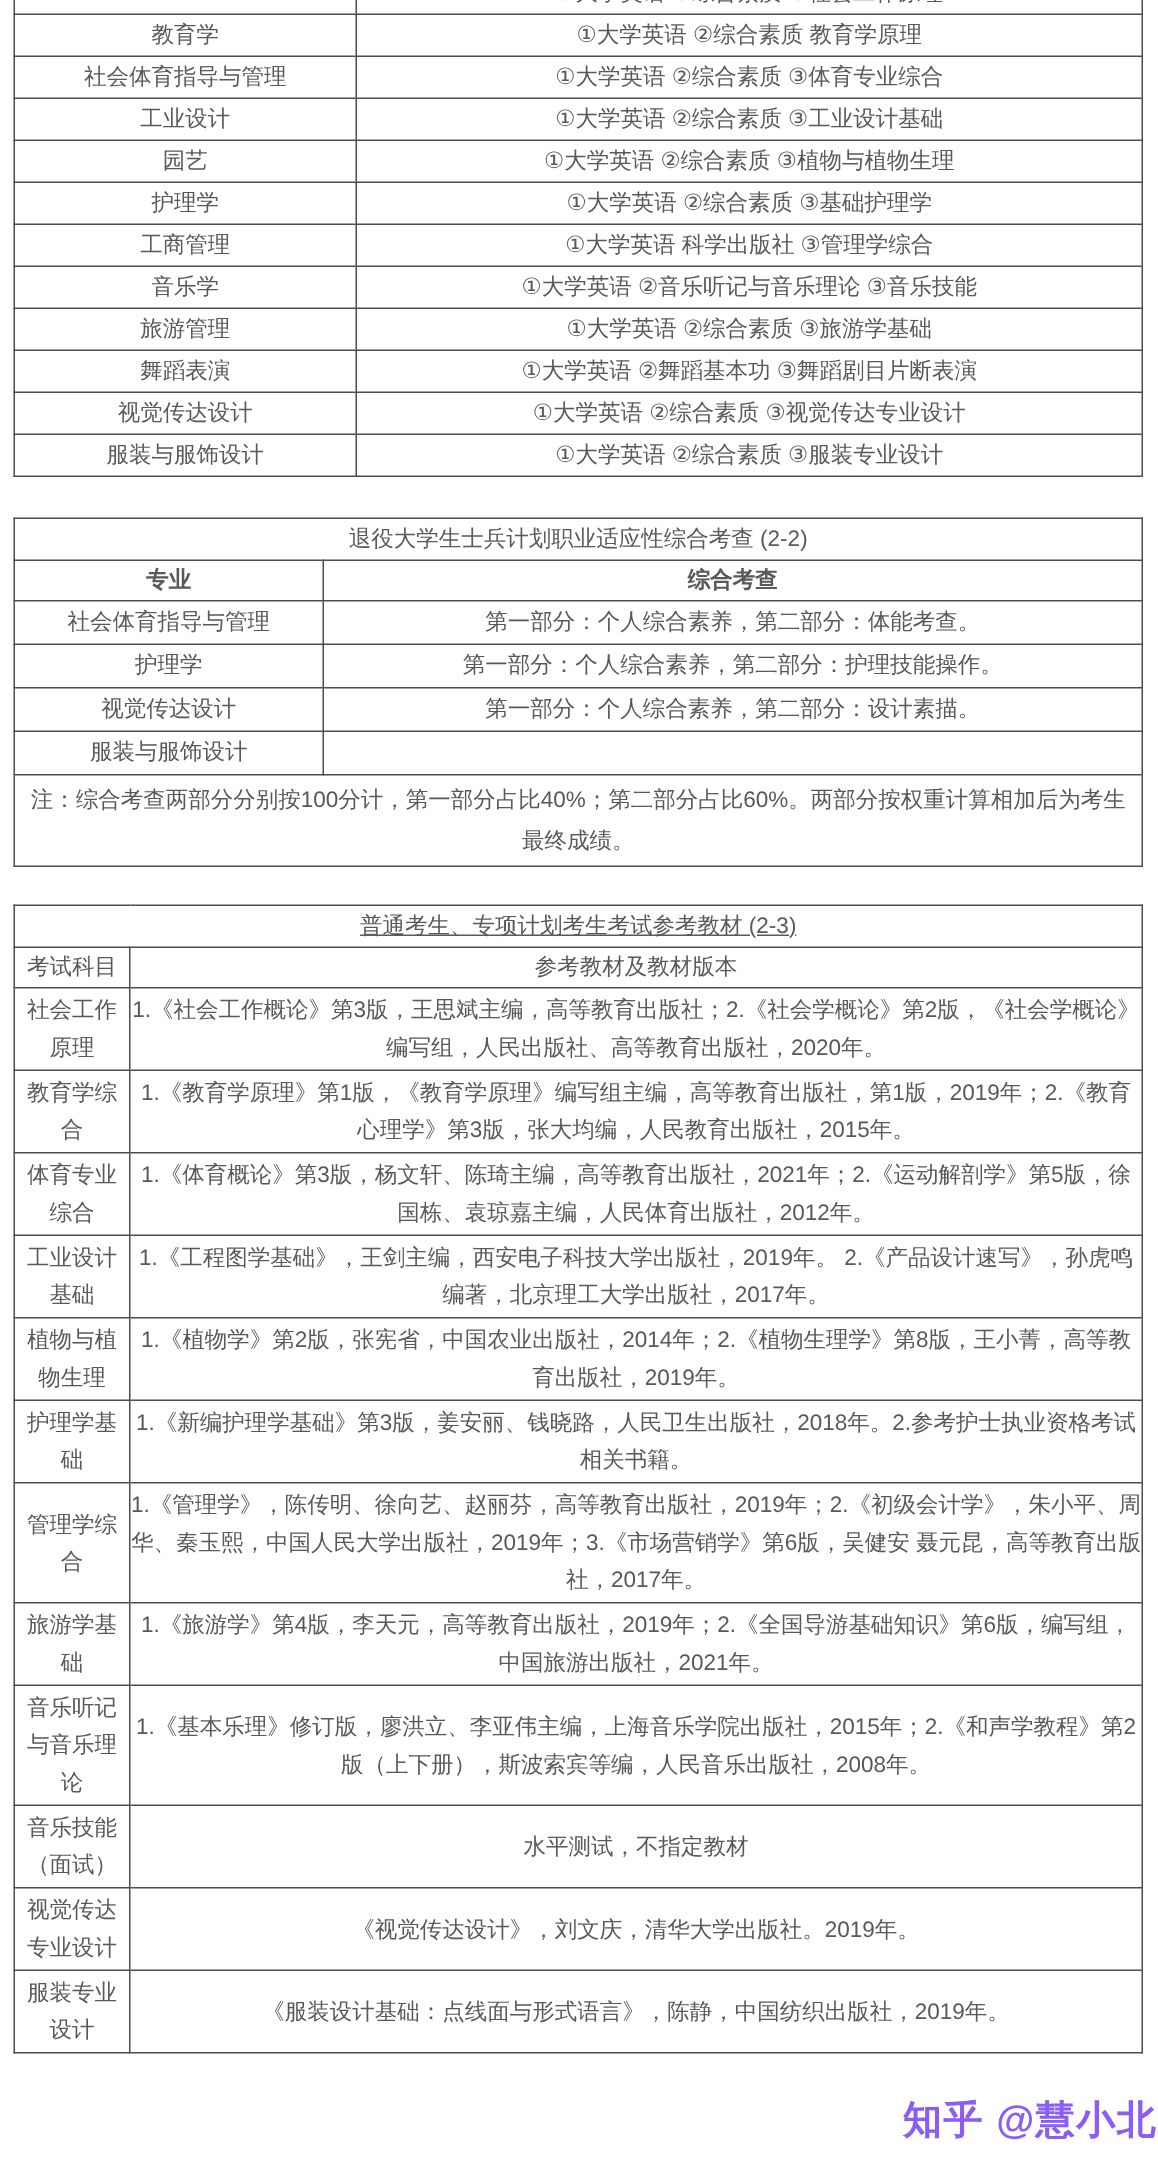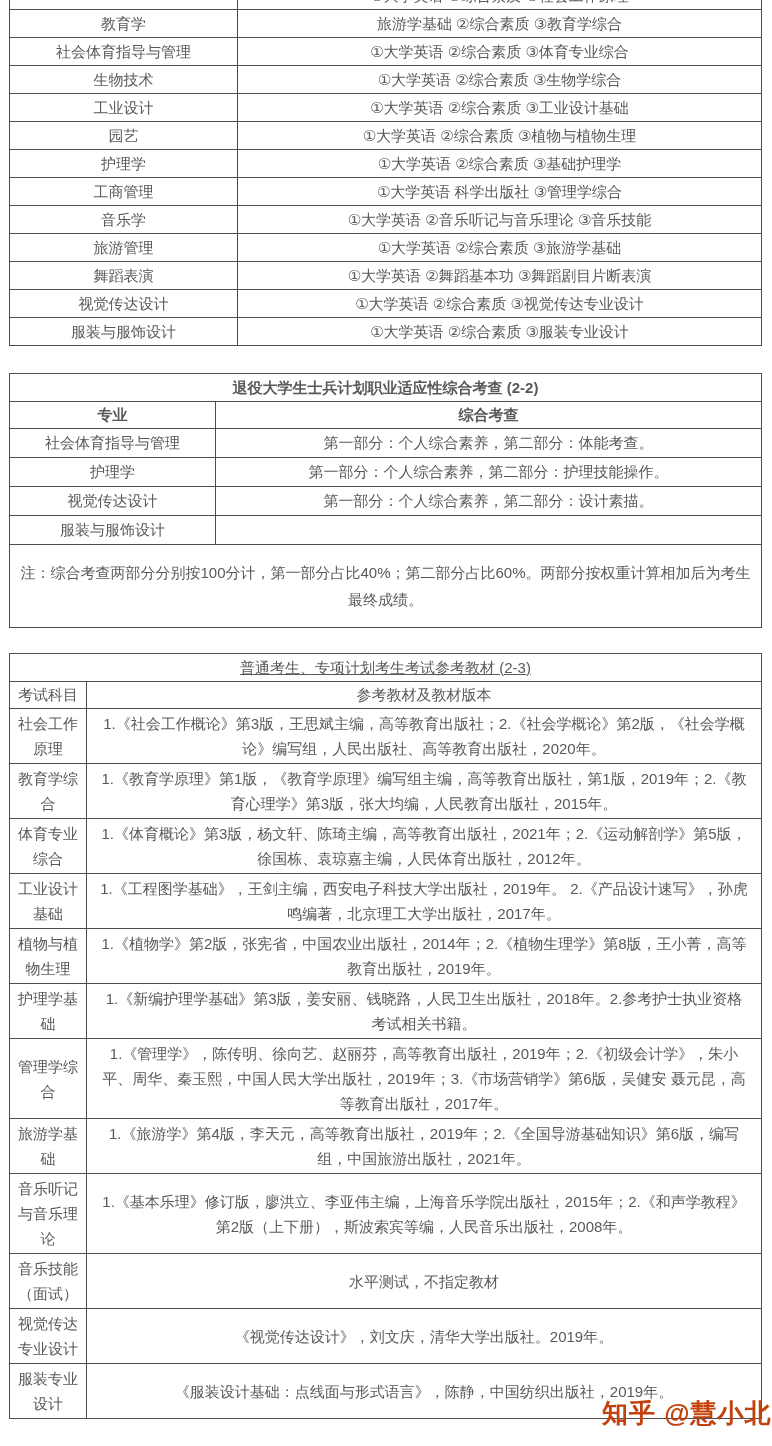--- a/index.html
+++ b/index.html
@@ -19,61 +19,57 @@
     border:1px solid #4d4d4d;
     text-align:center; vertical-align:middle;
     line-height:26px; padding:0 4px;
     word-break:break-word;
   }
   
   .tbl1 { margin-top:-19px; }
   .tbl1 td { height:28px;margin-top:32px; }
   
   .tbl2 { margin-top:27px; }
-  .tbl2 td.title { height:28px; font-weight:bold; }
+  .tbl2 td.title { height:28px; font-weight:normal; }
   .tbl2 td.hdr { height:25px; font-weight:bold;margin-top:28px; }
   .tbl2 td.body { height:29px; }
-  .tbl2 td.note { text-align:center; line-height:27px; padding:14px 5px; }
+  .tbl2 td.note { text-align:center; line-height:27px; padding:3px 5px; }
   
   .tbl3 { margin-top:25px; }
   .tbl3 td.title { height:28px;text-decoration:underline; }
   .tbl3 td.hdr { height:27px; }
-  .tbl3 td.body { line-height:25px; padding:2px 12px; }
+  .tbl3 td.body { line-height:25px; padding:2px 0; }
   .tbl3 td.subj { padding:2px 1px; }
   .watermark {
     position:absolute; left:602px; top:1396px;
     font-size:26px; font-weight:bold; letter-spacing:1px;
-    color:#c2410c; white-space:nowrap; z-index:5;
+    color:#8b5cf6; white-space:nowrap; z-index:5;
   }
 </style>
 </head>
 <body>
 
 <div class="clip">
   <table class="tbl tbl1">
     <colgroup>
         <col style="width:228px">
         <col>
       </colgroup>
     <tbody>
       <tr>
         <td></td>
         <td>①大学英语 ②综合素质 ③社会工作原理</td>
       </tr>
       <tr>
         <td>教育学</td>
-        <td>旅游学基础 ②综合素质 ③教育学综合</td>
+        <td>①大学英语 ②综合素质 教育学原理</td>
       </tr>
       <tr>
         <td>社会体育指导与管理</td>
         <td>①大学英语 ②综合素质 ③体育专业综合</td>
-      </tr>
-      <tr>
-        <td>生物技术</td>
-        <td>①大学英语 ②综合素质 ③生物学综合</td>
       </tr>
       <tr>
         <td>工业设计</td>
         <td>①大学英语 ②综合素质 ③工业设计基础</td>
       </tr>
       <tr>
         <td>园艺</td>
         <td>①大学英语 ②综合素质 ③植物与植物生理</td>
       </tr>
       <tr>

